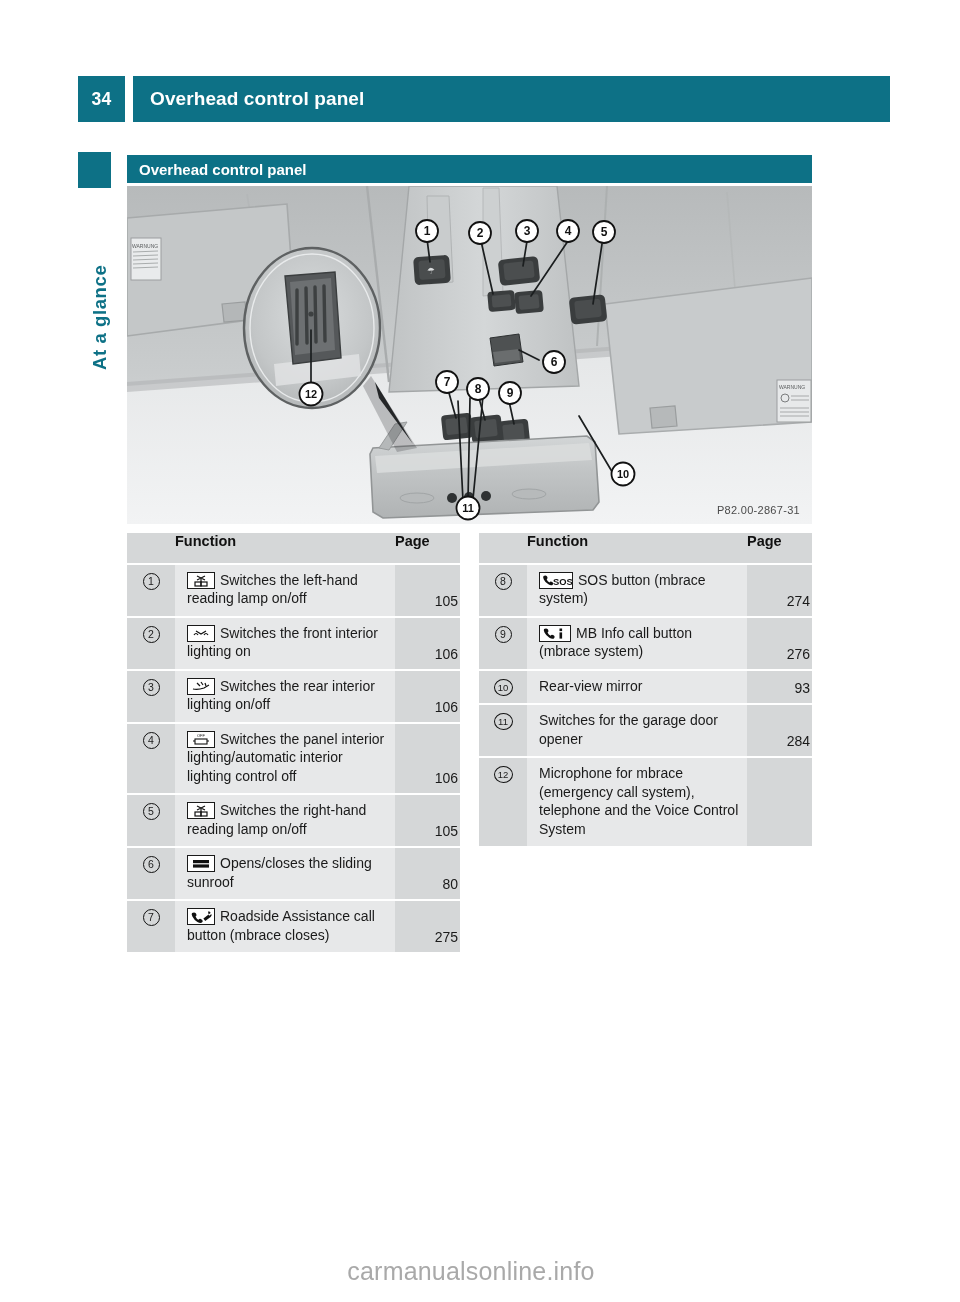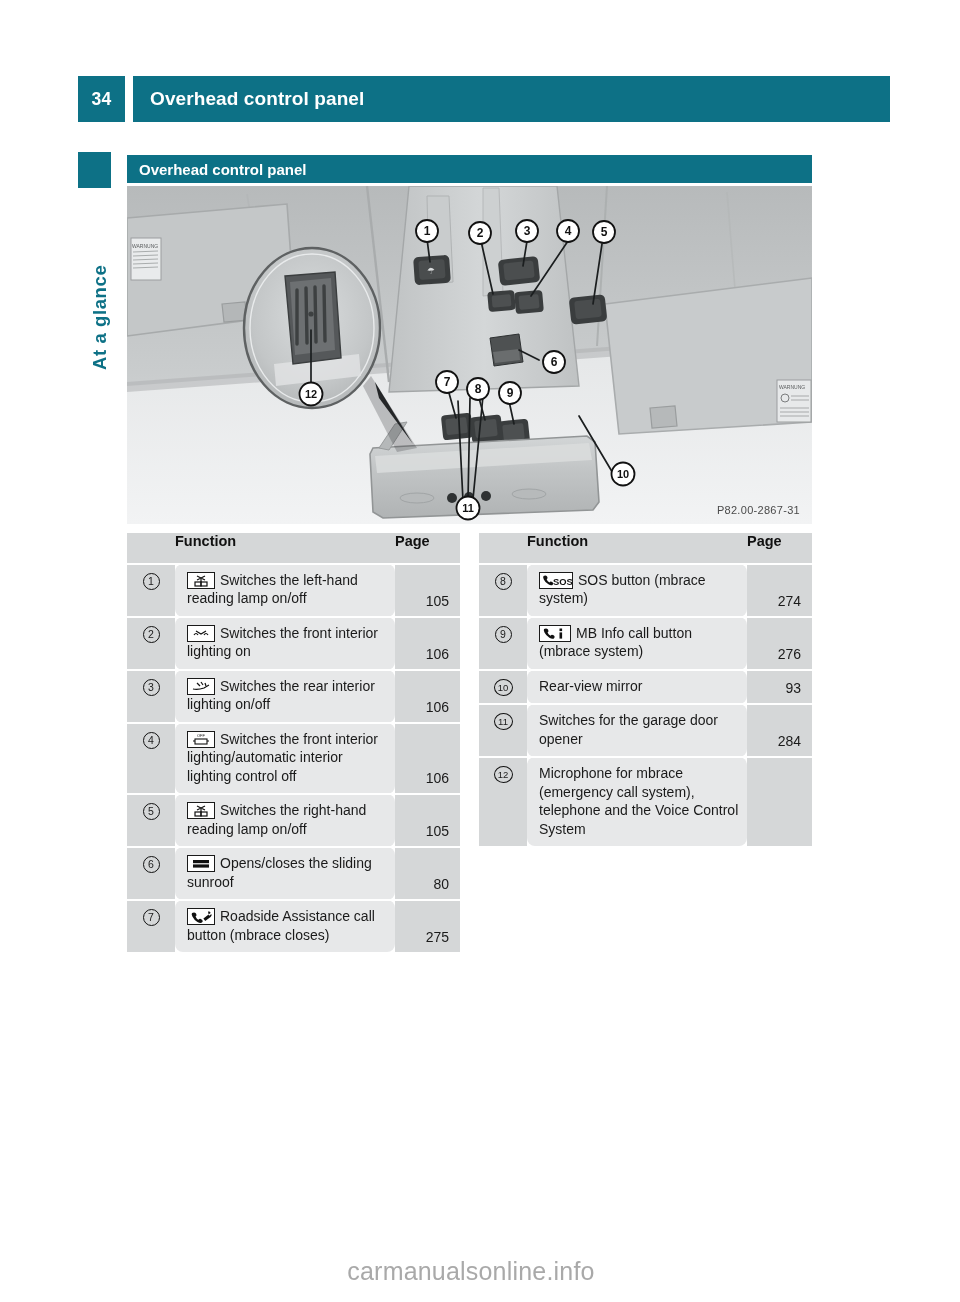--- a/index.html
+++ b/index.html
@@ -136,26 +136,25 @@
   td.cell-num {
     text-align: center;
     padding-top: 7px;
     background: #d5d7d8;
   }
   td.cell-fn {
     background: #e7e8e9;
     padding: 6px 8px 8px 12px;
     line-height: 1.32;
     font-size: 14px;
-    border-radius: 8px;
   }
   td.cell-pg {
     background: #d5d7d8;
     text-align: right;
-    padding-right: 11px;
+    padding-right: 2px;
     font-size: 14px;
     vertical-align: bottom;
     padding-bottom: 7px;
   }
 
   
   .cnum {
     display: inline-block;
     min-width: 17px; height: 17px;
     line-height: 15.5px;
@@ -477,21 +476,21 @@
       <td class="cell-num"><span class="cnum">4</span></td>
       <td class="cell-fn">
         <span class="pict">
           <svg width="26" height="15" viewBox="0 0 26 15">
               <g stroke="#111" stroke-width="1.1" fill="none">
             <text x="9" y="5" font-size="4" fill="#111" stroke="none" font-family="Liberation Sans, sans-serif">OFF</text>
             <rect x="7" y="7" width="12" height="5"></rect>
                 <path d="M5,9 L7,9 M19,9 L21,9"></path>
           </g>
             </svg>
-        </span><span>Switches the front interior lighting/automatic interior lighting control off</span>
+        </span><span>Switches the panel interior lighting/automatic interior lighting control off</span>
       </td>
       <td class="cell-pg">106</td>
     </tr>
     <tr>
       <td class="cell-num"><span class="cnum">5</span></td>
       <td class="cell-fn">
         <span class="pict">
           <svg width="26" height="15" viewBox="0 0 26 15">
               <g stroke="#111" stroke-width="1.2" fill="none">
             <path d="M9,3 L17,7 M17,3 L9,7"></path>

